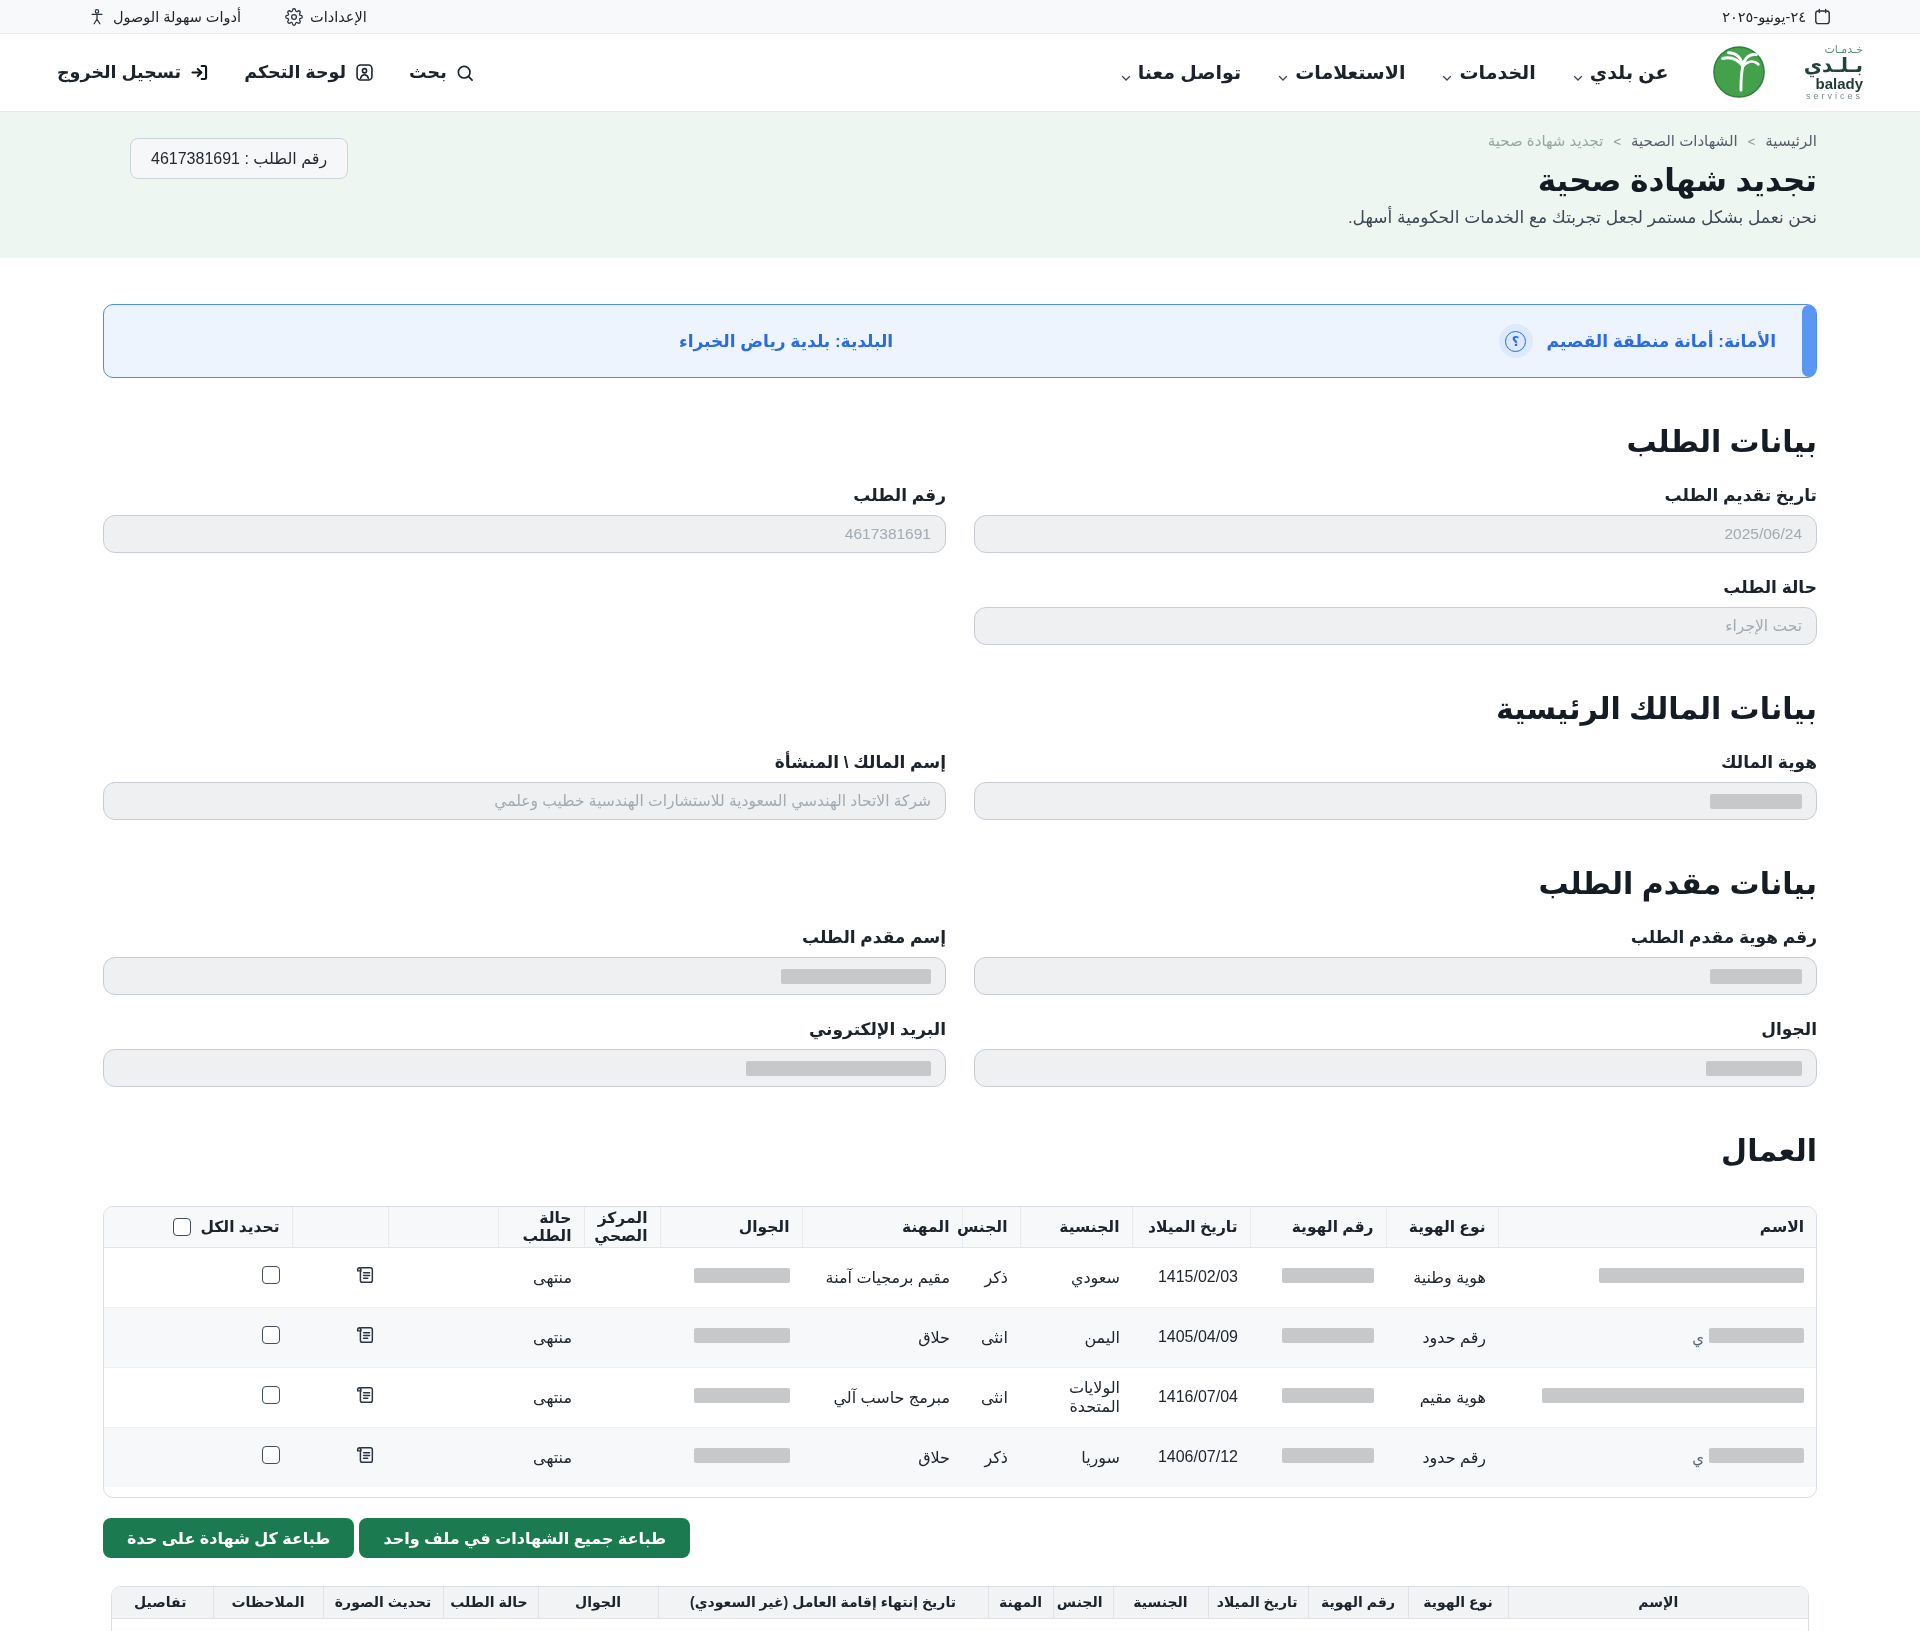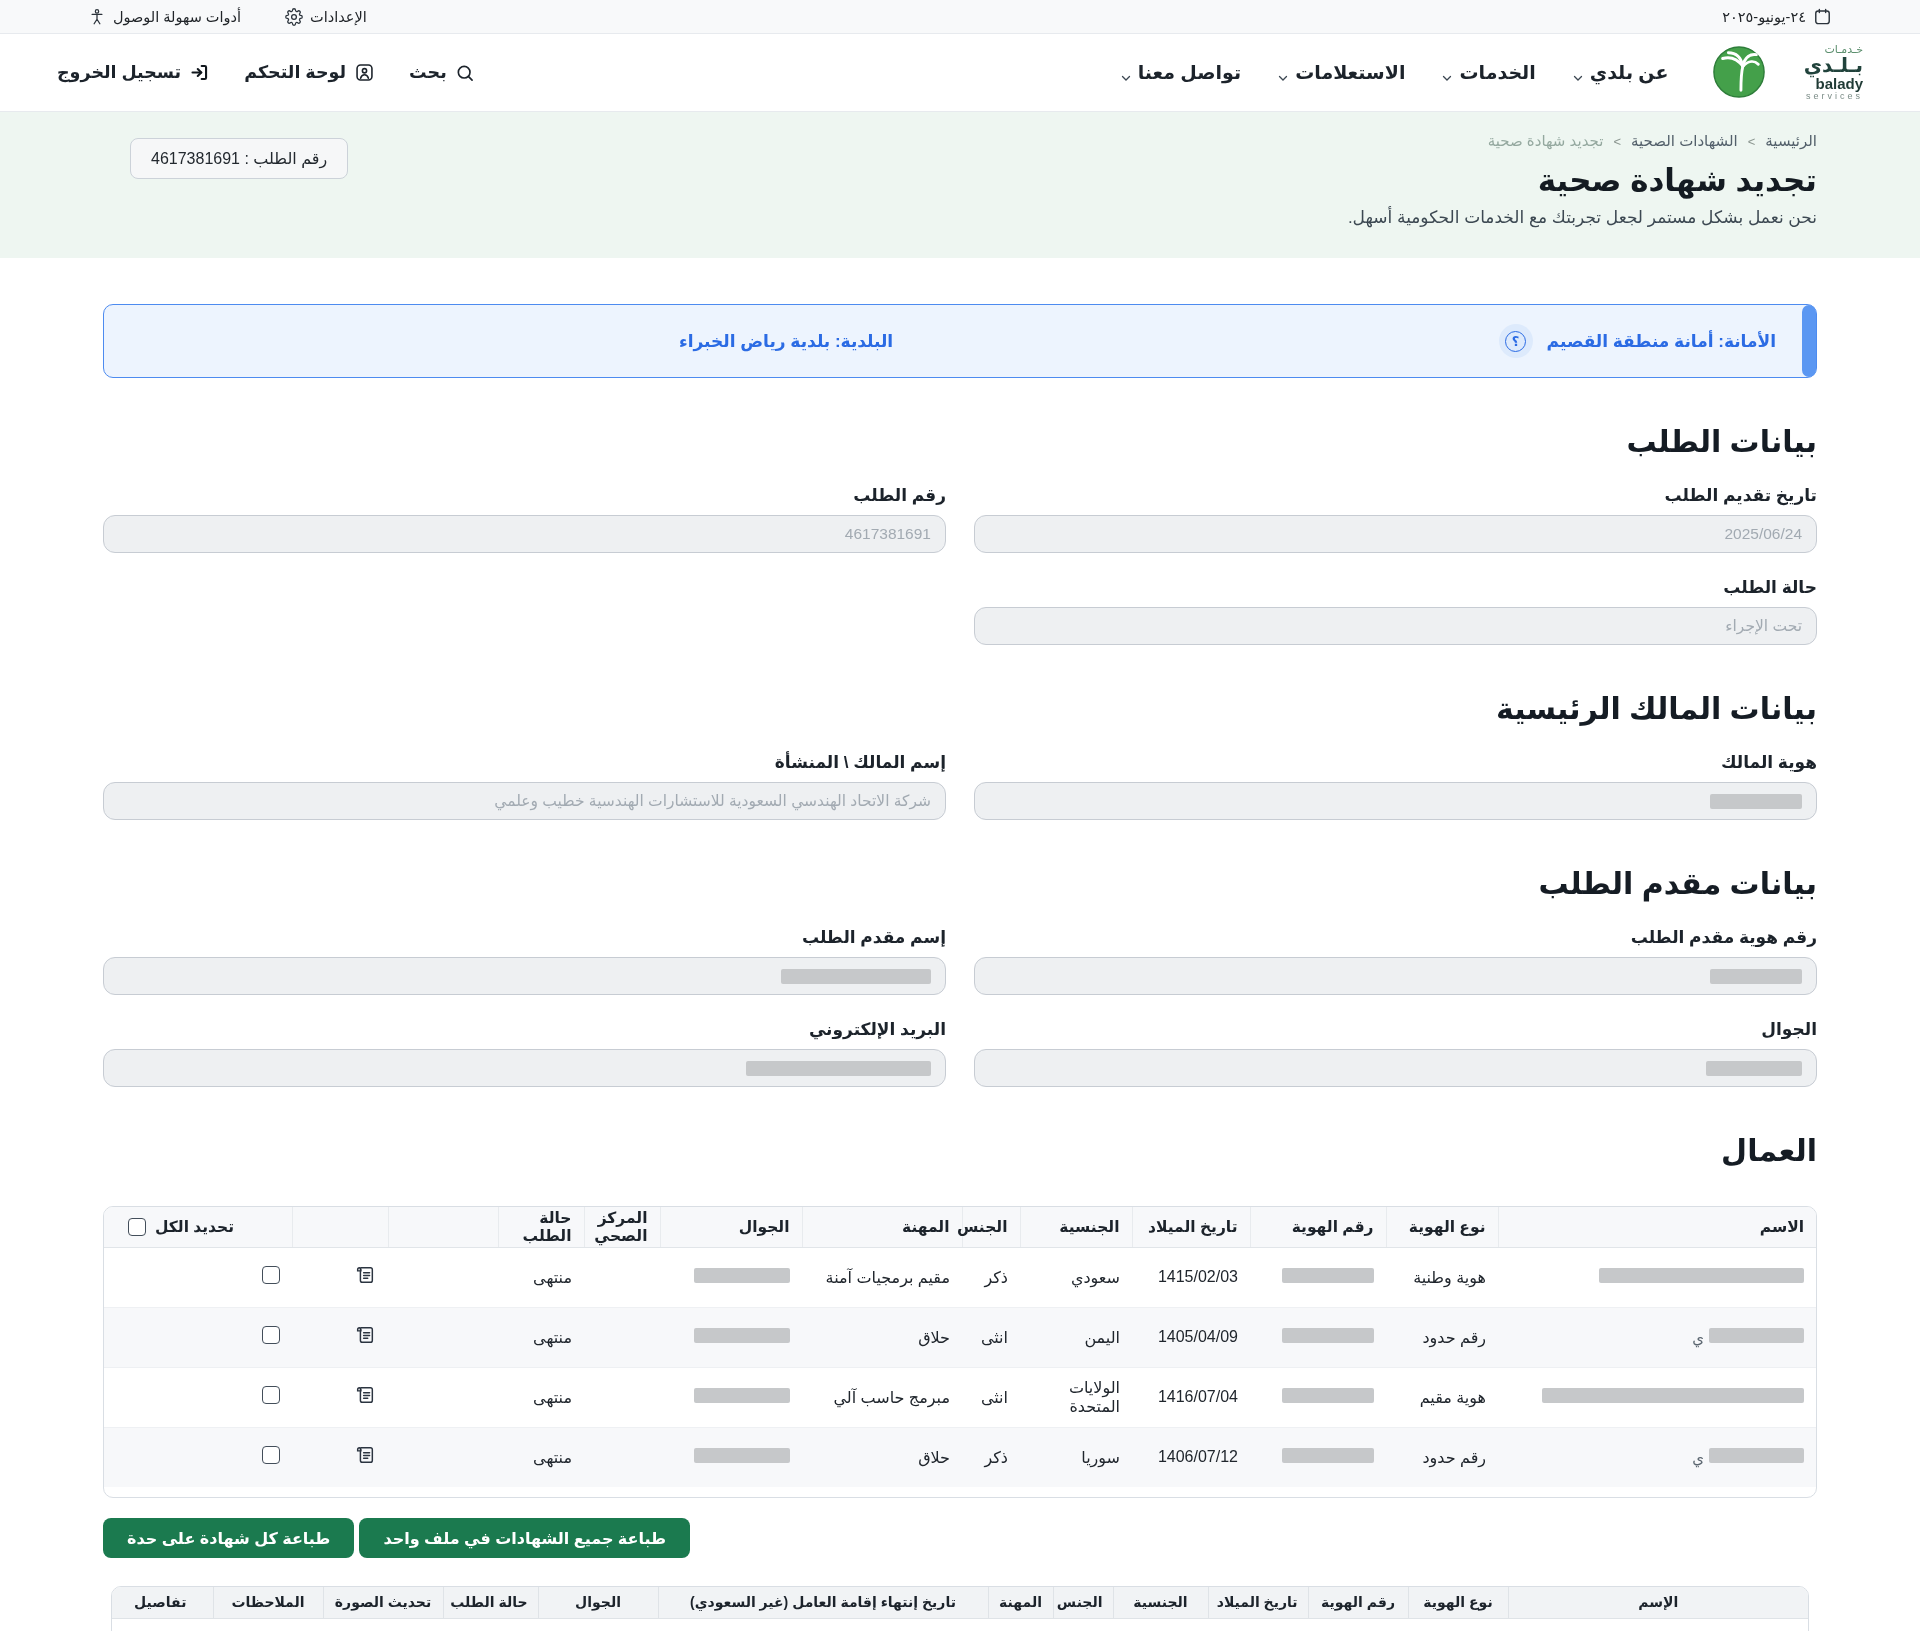--- a/index.html
+++ b/index.html
@@ -92,21 +92,21 @@
   table.workers thead th {
     background:#f7f8fa; font-size:15.5px; font-weight:700; color:#1c232b;
     height:40px; padding:0 12px; text-align:right;
     border-bottom:1px solid #e1e5e9; border-left:1px solid #e8ebee;
   }
   table.workers thead th:last-child { border-left:none; }
   table.workers tbody td { height:60px; font-size:16px; color:#20262d; padding:0 12px; text-align:right; border-top:1px solid #eef0f3; }
   table.workers tbody tr:nth-child(even) { background:#f7f8fa; }
   td.center { text-align:center; }
   td.cbcell { text-align:left; padding-left:32px; }
-  .selall { display:flex; align-items:center; gap:9px; justify-content:flex-end; padding-left:14px; }
+  .selall { display:flex; align-items:center; gap:9px; justify-content:flex-start; padding-left:14px; }
   .cb { display:inline-block; width:18px; height:18px; border:1.6px solid #434e5a; border-radius:4px; background:#fff; cursor:pointer; }
   .hint { color:#5b6670; font-size:15px; margin-right:5px; }
   .doc-btn { display:inline-flex; cursor:pointer; }
 
   
   .btnrow { margin-top:20px; display:flex; gap:5px; justify-content:flex-end; }
   .btn {
     background:#1b7a4f; color:#fff; font-weight:700; font-size:16px;
     border:none; border-radius:8px; height:40px; padding:0 24px; cursor:pointer;
     font-family:inherit;

